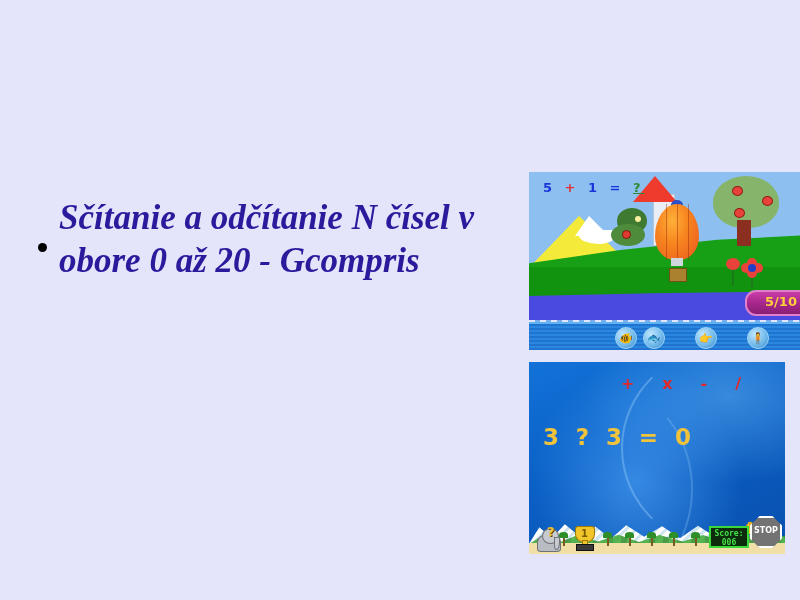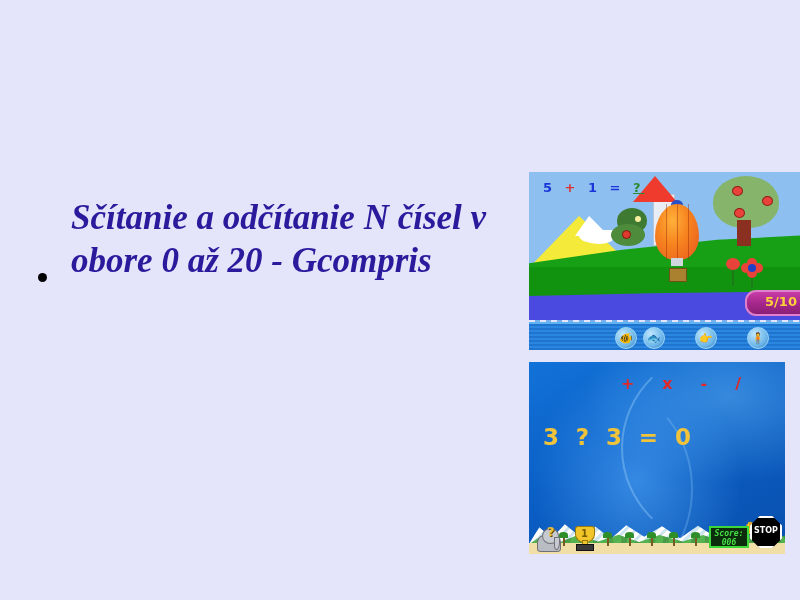--- a/index.html
+++ b/index.html
@@ -49,23 +49,22 @@
 
   
   #bullets {
     position: absolute;
     left: 38px;
     top: 196px;
     width: 470px;
   }
   .bullet-row {
     display: flex;
-    align-items: flex-end;
+    align-items: center;
     margin-bottom: 58px;
-    gap: 12px;
   }
   .bullet-dot {
     flex: 0 0 auto;
     width: 9px;
     height: 9px;
     border-radius: 50%;
     background: #000000;
     margin-top: 17px;
     margin-right: 12px;
   }
@@ -553,37 +552,36 @@
   #cs-score-box {
     position: absolute;
     right: 36px; bottom: 6px;
     width: 40px; height: 22px;
     background: #0b2d0b;
     border: 2px solid #3ad83a;
     z-index: 9;
     padding: 1px 0 0 0;
     box-sizing: border-box;
     text-align: center;
-    font-style: italic;
   }
   .cs-score-line {
     display: block;
     color: #46e046;
     font-family: "DejaVu Sans Mono", monospace;
     font-weight: bold;
     font-size: 8px;
     line-height: 9px;
     letter-spacing: 0px;
   }
   
   #cs-stop {
     position: absolute;
     right: 3px; bottom: 6px;
     width: 28px; height: 28px;
-    background: #000000;
+    background: #737373;
     border: 2px solid #ffffff;
     clip-path: polygon(30% 0, 70% 0, 100% 30%, 100% 70%, 70% 100%, 30% 100%, 0 70%, 0 30%);
     color: #ffffff;
     font-family: "DejaVu Sans", sans-serif;
     font-weight: bold;
     font-size: 8px;
     line-height: 26px;
     text-align: center;
     z-index: 10;
   }

